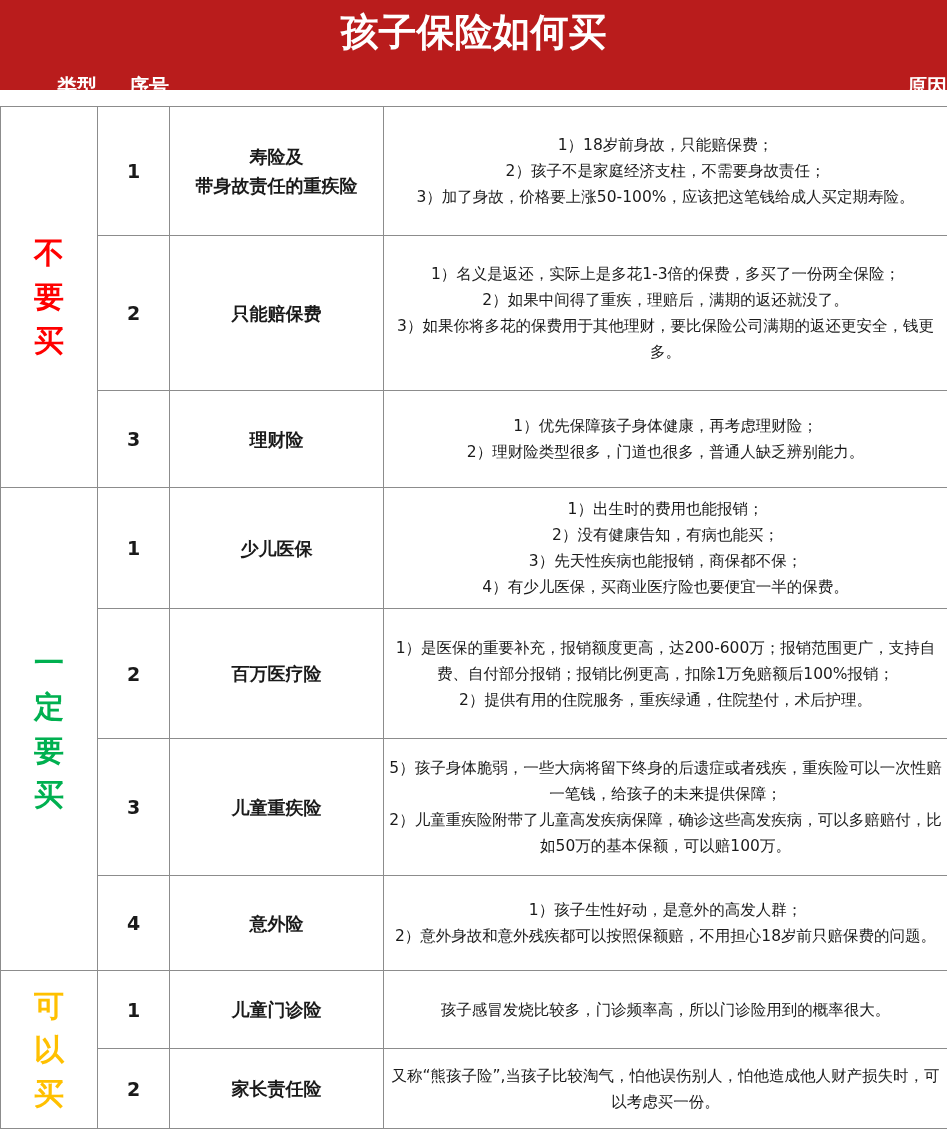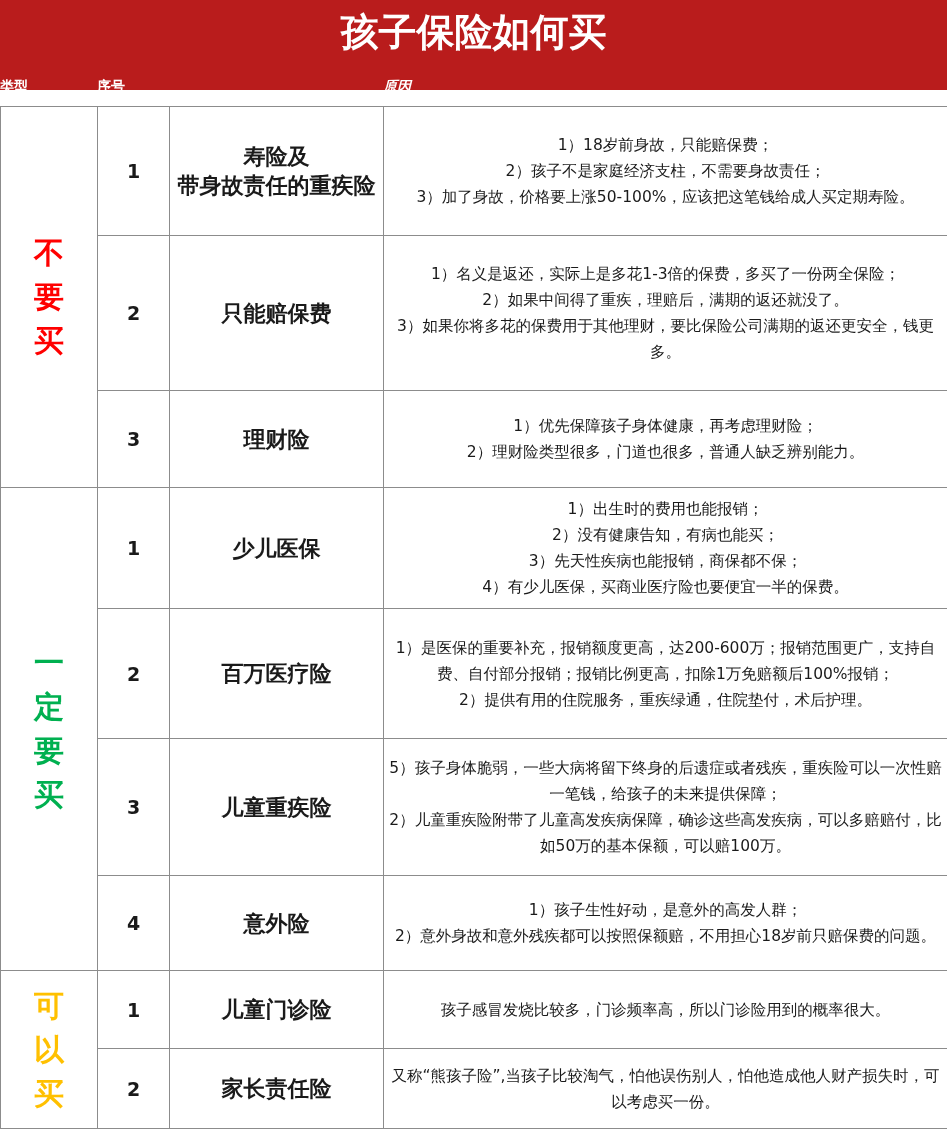--- a/index.html
+++ b/index.html
@@ -1,39 +1,39 @@
 <!DOCTYPE html>
 <html><head>
 <meta charset="utf-8">
 <style>
   html, body { margin:0; padding:0; background:#ffffff; }
   body { width:947px; height:1129px; overflow:hidden; font-family:"DejaVu Sans", sans-serif; }
   .sheet { position:relative; width:947px; height:1129px; }
   .title-bar { position:absolute; left:0; top:0; width:947px; height:90px; background:#b91c1c; }
   .title { position:absolute; left:0; top:6px; width:947px; text-align:center; color:#ffffff; font-weight:bold; font-size:38px; line-height:52px; }
-  .hdr { position:absolute; top:68px; height:36px; line-height:36px; color:#ffffff; font-weight:bold; font-size:14px; text-align:left; }
+  .hdr { position:absolute; top:68px; height:36px; line-height:36px; color:#ffffff; font-weight:bold; font-size:20px; text-align:right; }
   table.grid { position:absolute; left:0; top:106px; border-collapse:collapse; table-layout:fixed; width:947px; }
   table.grid td { border:1px solid #8c8c8c; padding:0; vertical-align:middle; }
   td.cat { text-align:center; font-weight:bold; font-size:30px; line-height:44px; }
   td.num { text-align:center; font-weight:bold; font-size:19px; color:#1a1a1a; }
-  td.kind { text-align:center; font-weight:bold; font-size:22px; color:#1a1a1a; line-height:29px; }
+  td.kind { text-align:center; font-weight:bold; font-size:18px; color:#1a1a1a; line-height:29px; }
   td.reason { font-size:15.5px; color:#1a1a1a; line-height:26px; padding:0 4px 0 4px; text-align:center; }
   .line { display:block; }
   .cat-char { display:block; }
 </style>
 </head>
 <body>
 
 <div class="sheet">
   <div class="title-bar">
     <div class="title">孩子保险如何买</div>
     <div class="hdr" style="left:0;width:97px;">类型</div>
     <div class="hdr" style="left:97px;width:72px;">序号</div>
     <div class="hdr" style="left:169px;width:214px;margin-top:42px;">险种</div>
-    <div class="hdr" style="left:383px;width:564px;font-style:italic;">原因</div>
+    <div class="hdr" style="left:383px;width:564px;">原因</div>
   </div>
 
   <table class="grid">
     <colgroup>
       <col style="width:97px">
         <col style="width:72px">
         <col style="width:214px">
         <col style="width:564px">
     </colgroup>
     <tbody>

